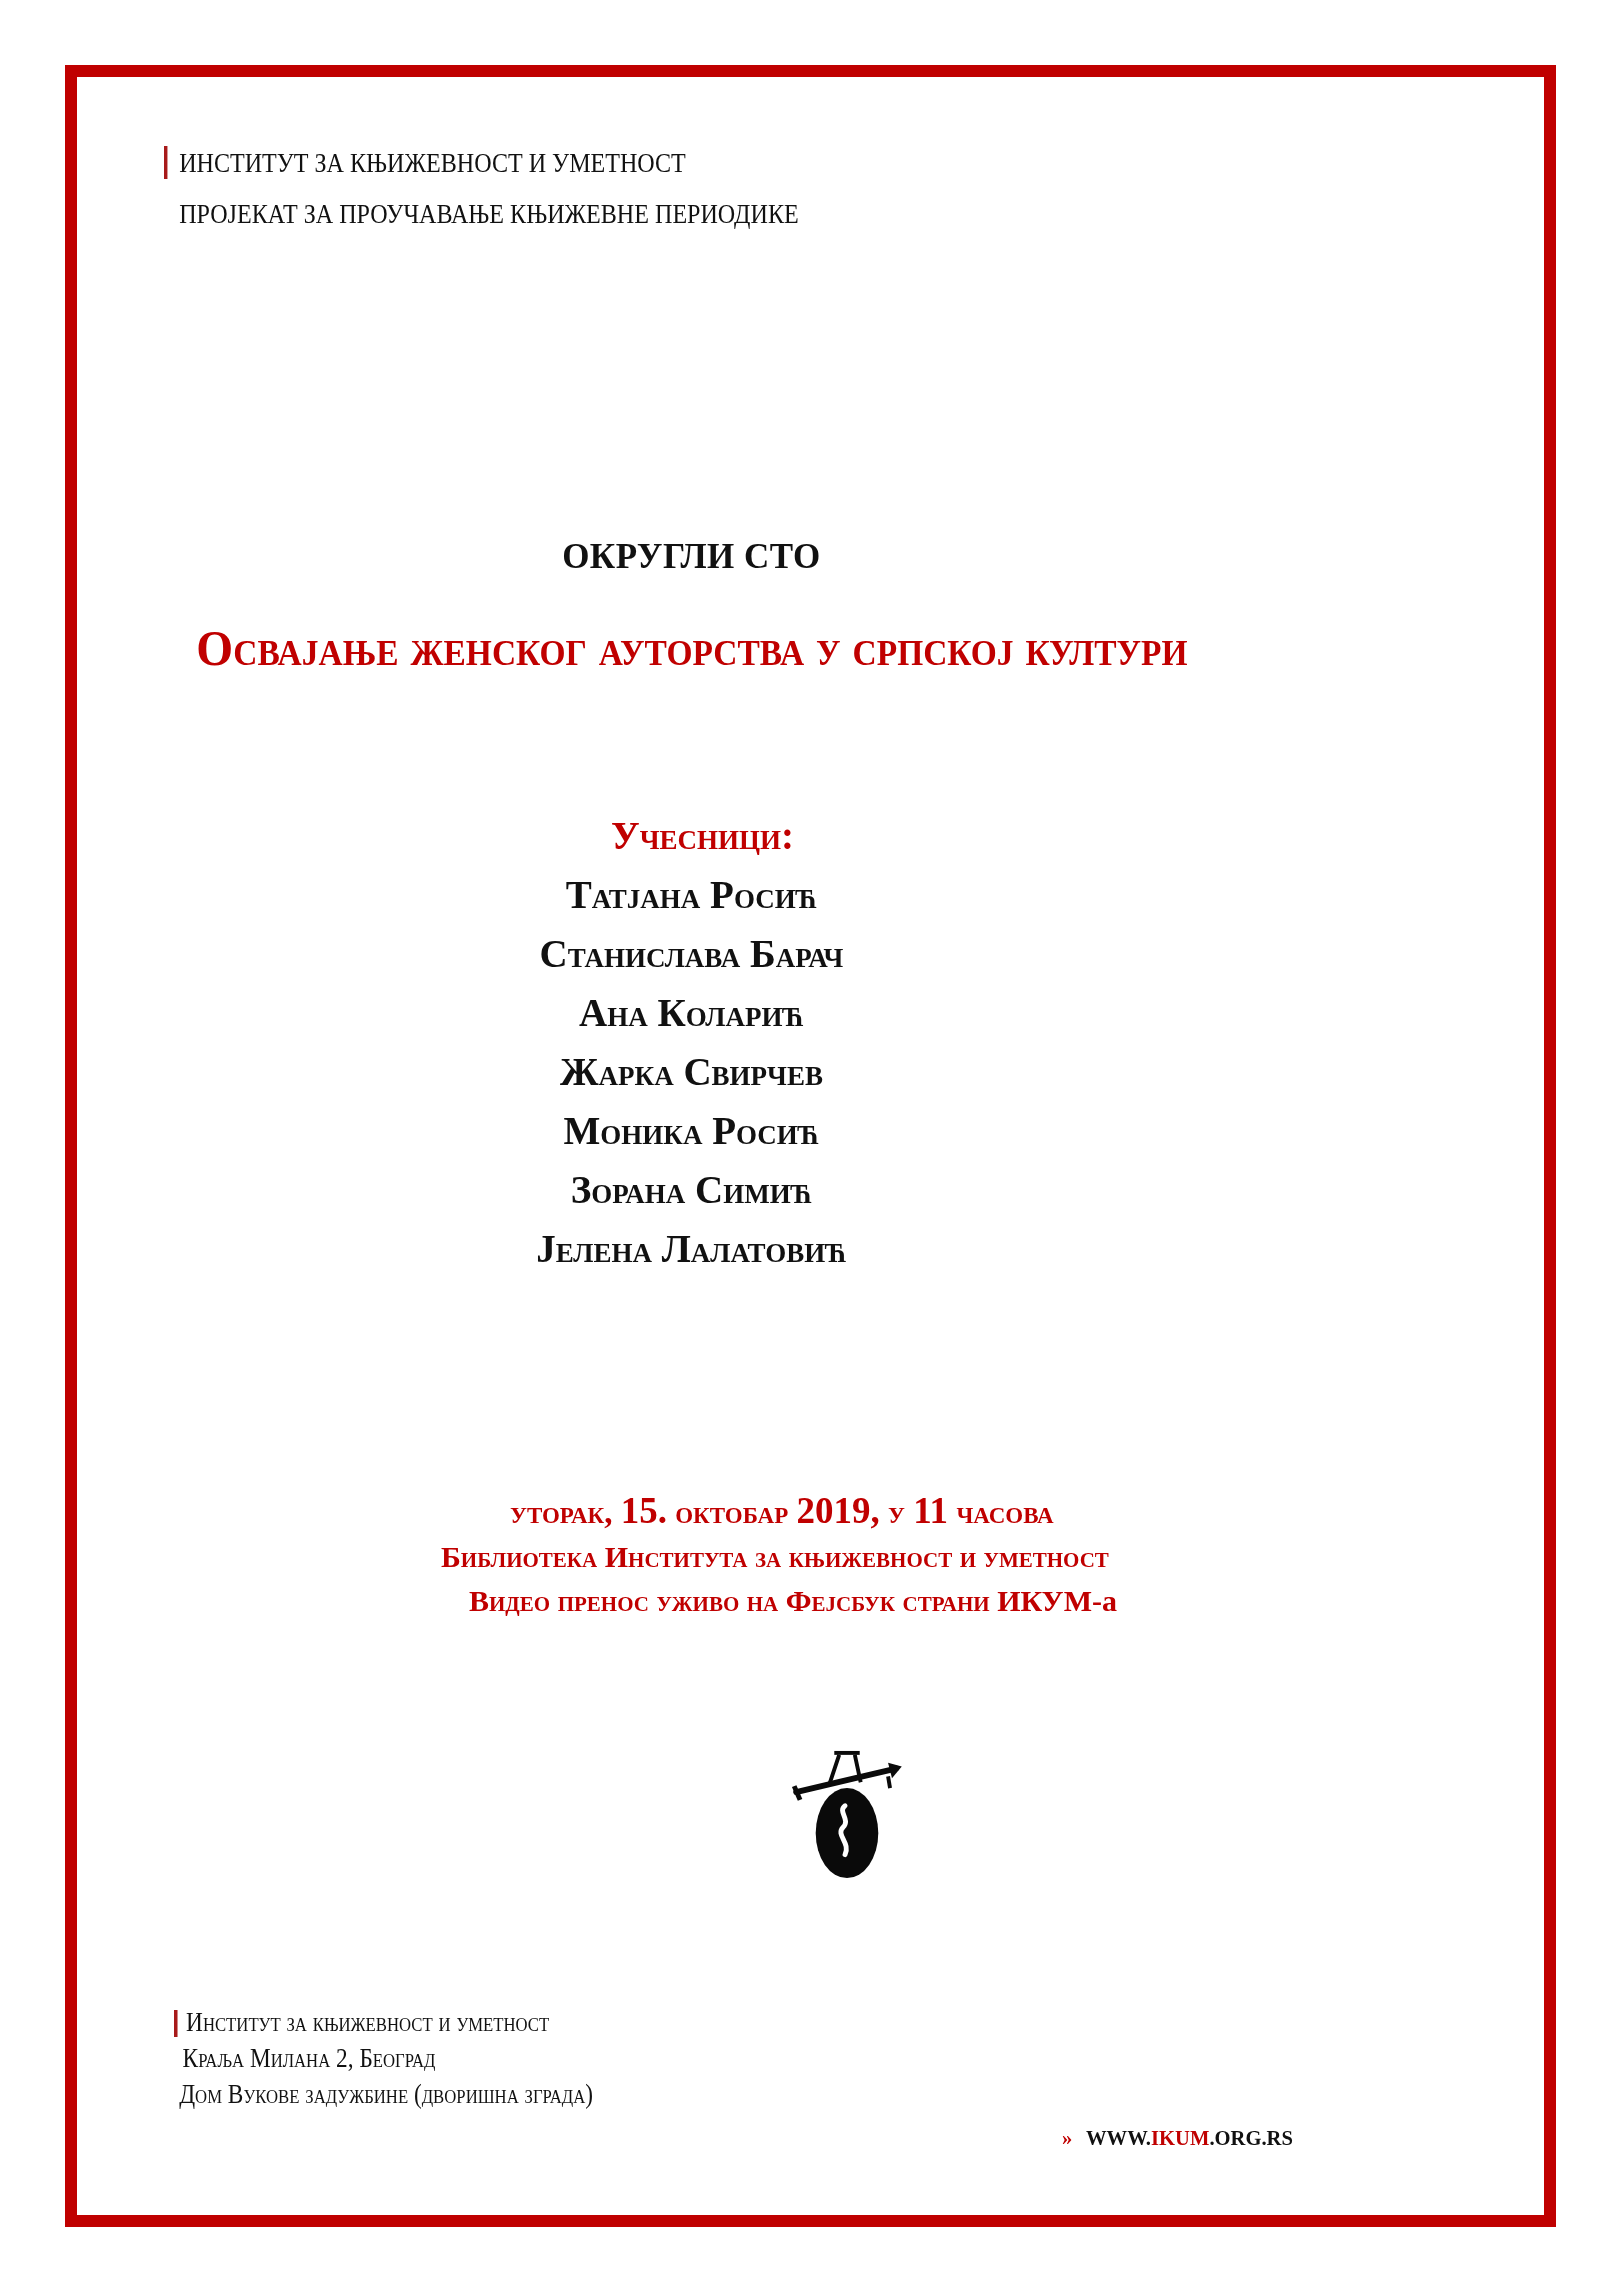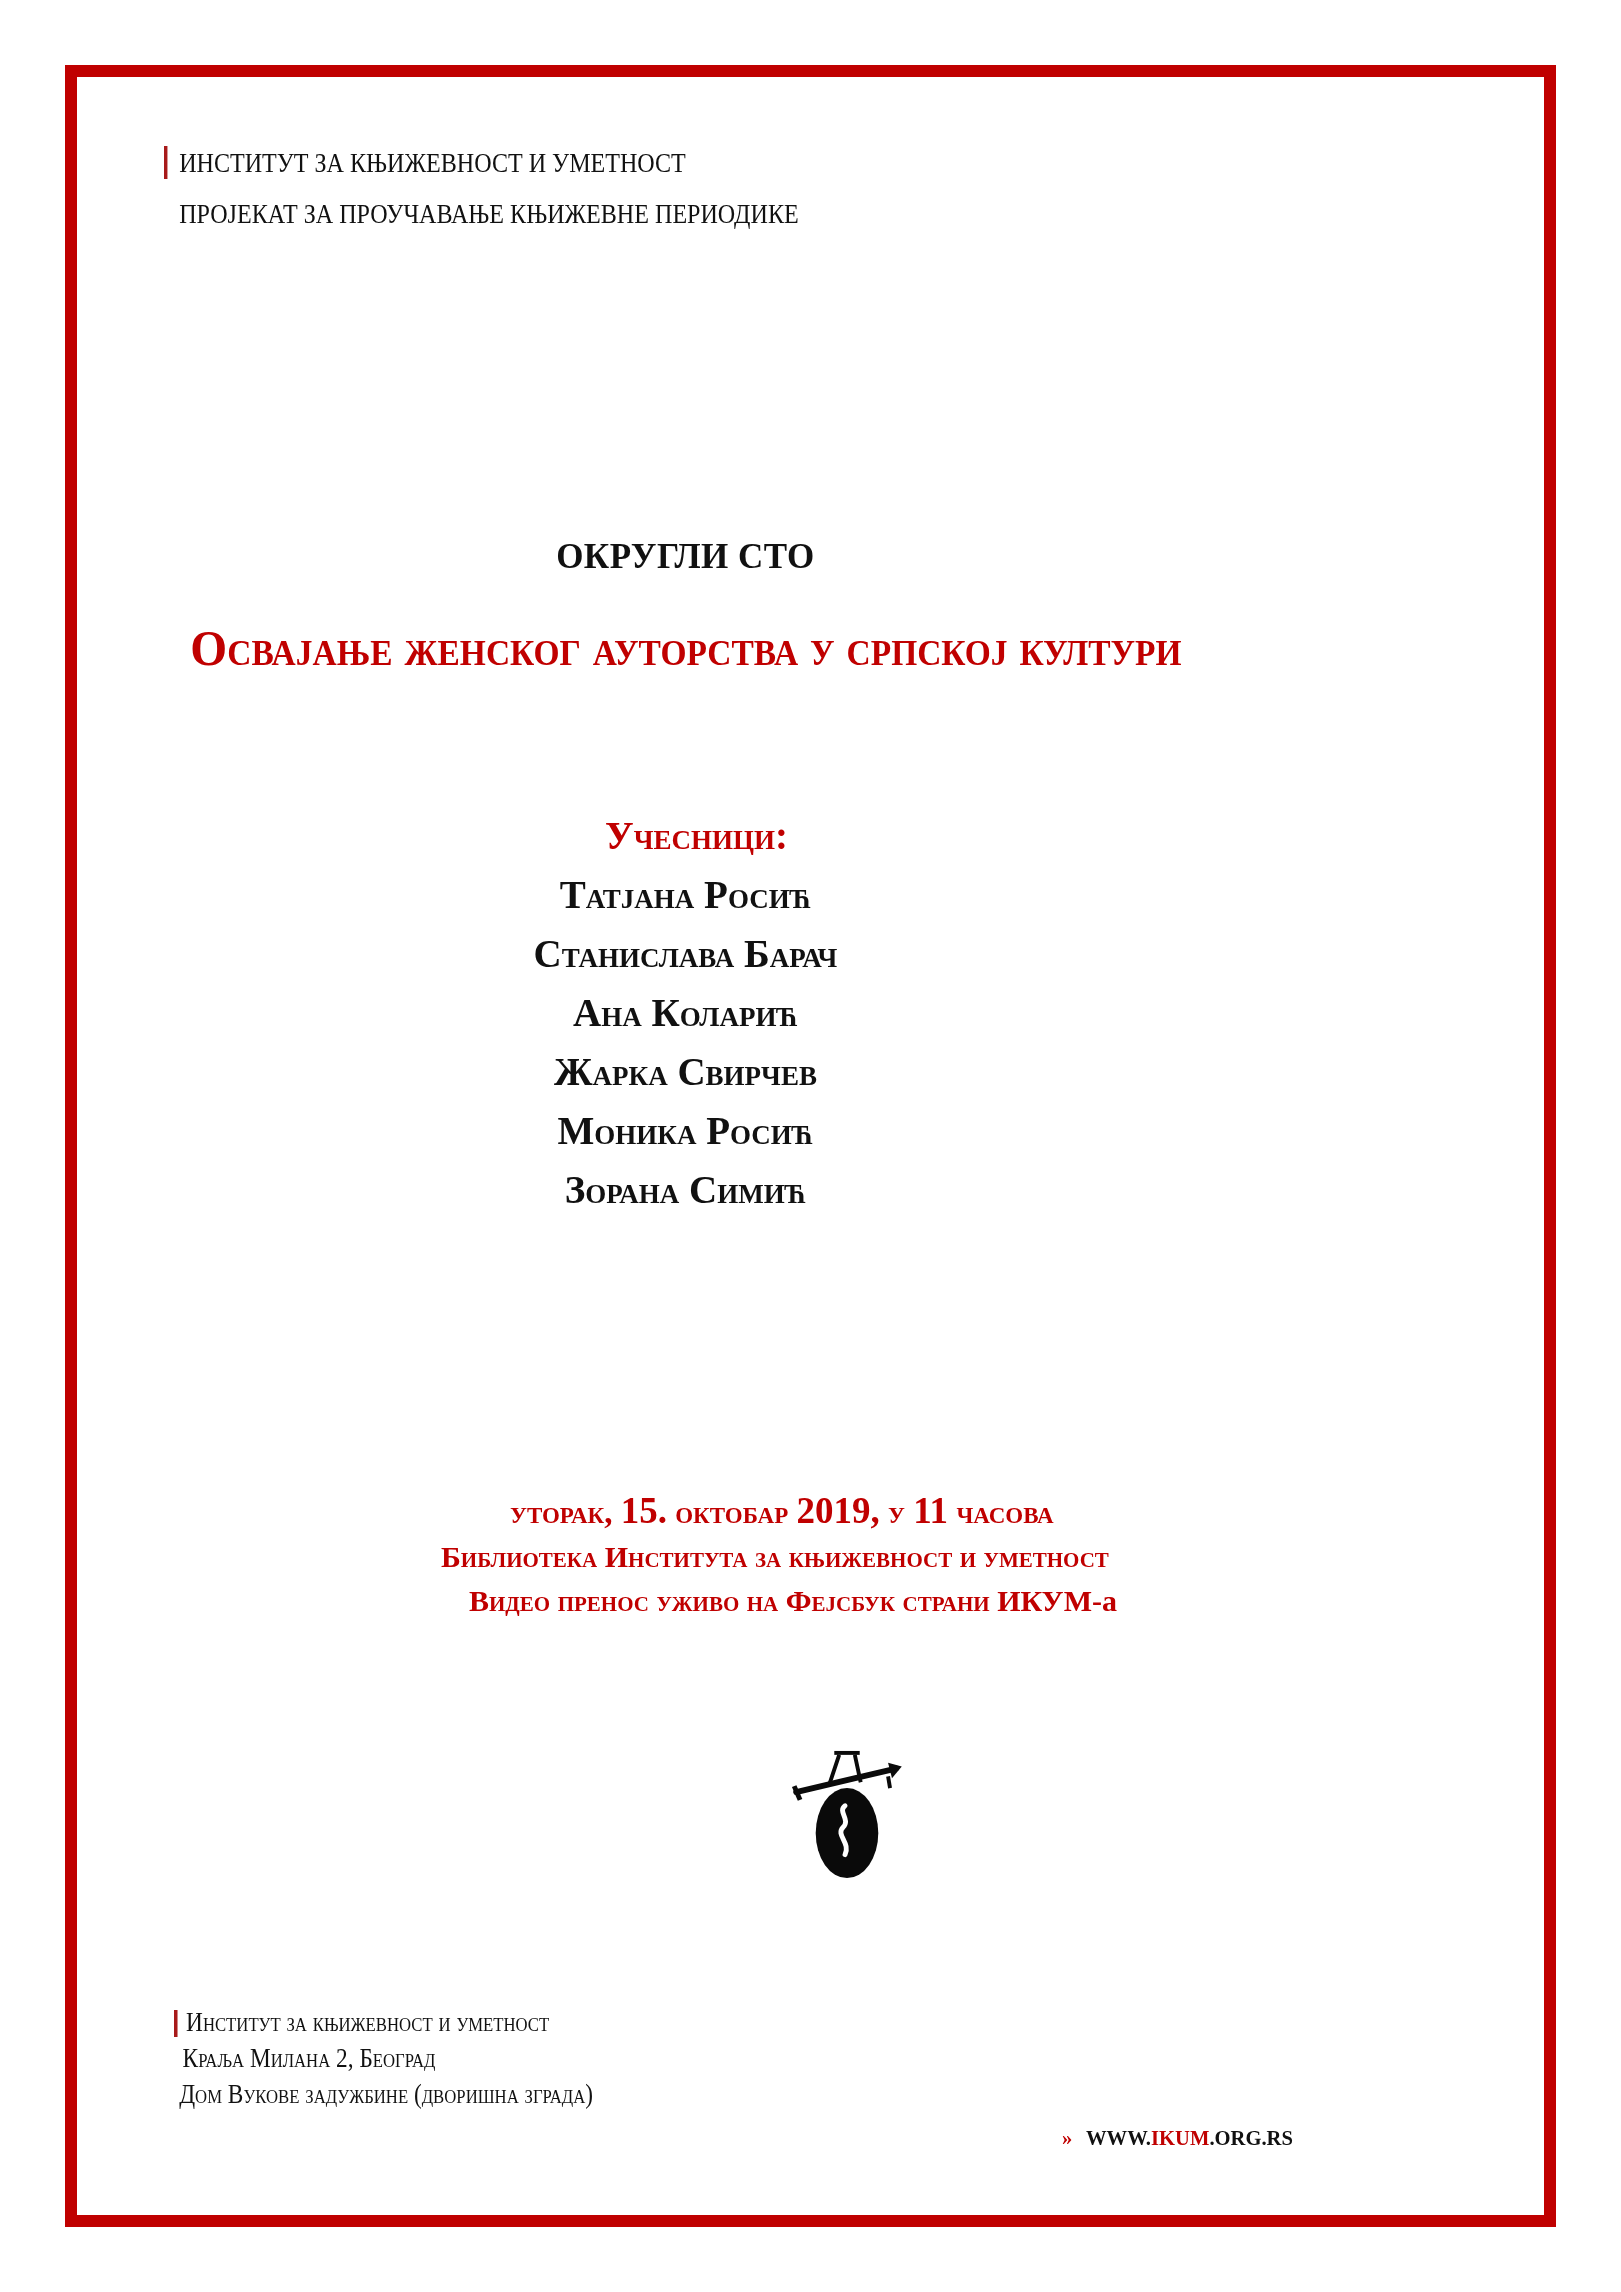--- a/index.html
+++ b/index.html
@@ -44,21 +44,21 @@
     .redbar {
       position: absolute;
       left: 0;
       top: 8.8px;
       width: 3.9px;
       height: 33px;
       background: #A81A1A;
     }
     .center-col {
       position: absolute;
-      left: 0;
+      left: 6px;
       width: 1371px;
       text-align: center;
     }
     .kicker {
       top: 537px;
       font-family: "Liberation Serif", serif;
       font-weight: bold;
       font-size: 35px;
       letter-spacing: 0.5px;
       color: #111;
@@ -202,20 +202,21 @@
 </div>
 
 <div class="center-col participants">
   <div class="participants-label">Учесници:</div>
   <div class="participant">Татјана Росић</div>
   <div class="participant">Станислава Барач</div>
   <div class="participant">Ана Коларић</div>
   <div class="participant">Жарка Свирчев</div>
   <div class="participant">Моника Росић</div>
   <div class="participant">Зорана Симић</div>
+  <div class="participant">Јелена Лалатовић</div>
 </div>
 
 <div class="event event-date">
   <span>уторак,</span>
   <span class="big">15.</span>
   <span>октобар</span>
   <span class="big">2019,</span>
   <span>у</span>
   <span class="big">11</span>
   <span>часова</span>

